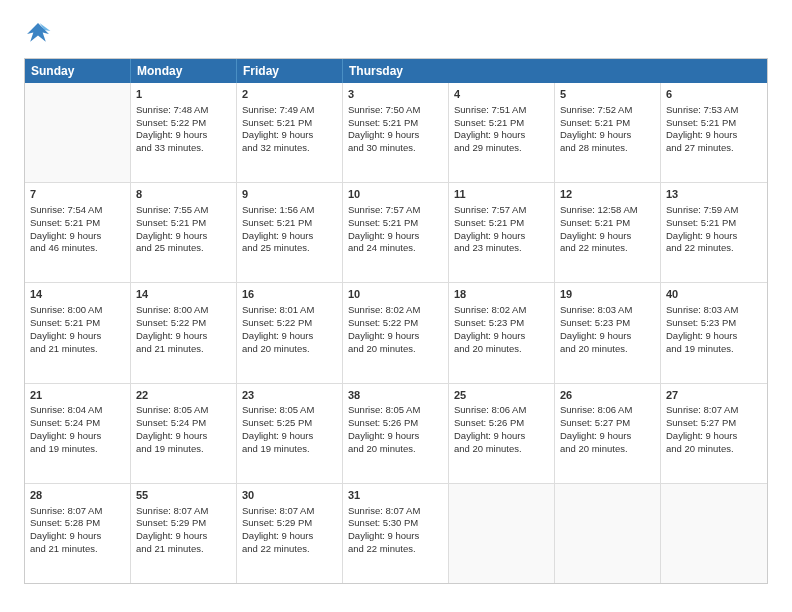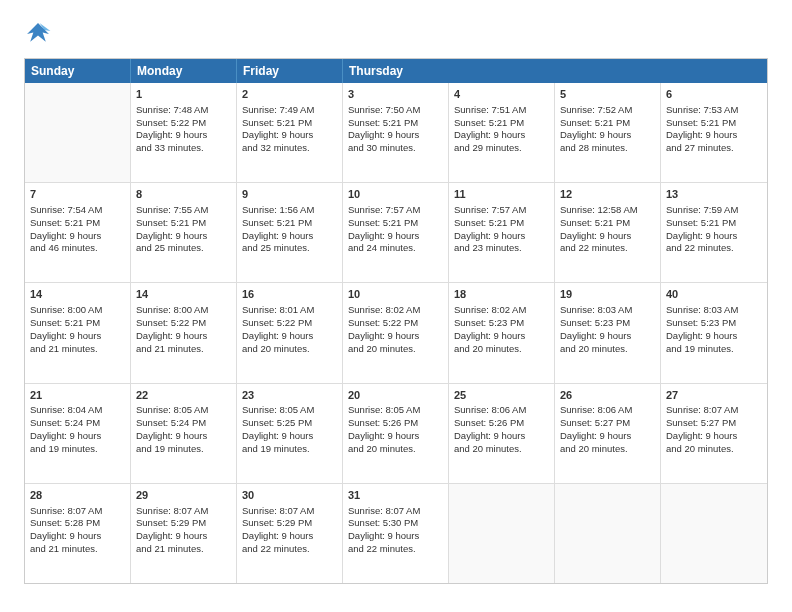--- a/index.html
+++ b/index.html
@@ -295,21 +295,21 @@
             <span class="line">and 19 minutes.</span>
           </div>
           <div class="cal-cell">
             <span class="day-num">23</span>
             <span class="line">Sunrise: 8:05 AM</span>
             <span class="line">Sunset: 5:25 PM</span>
             <span class="line">Daylight: 9 hours</span>
             <span class="line">and 19 minutes.</span>
           </div>
           <div class="cal-cell">
-            <span class="day-num">20</span>
+            <span class="day-num">38</span>
             <span class="line">Sunrise: 8:05 AM</span>
             <span class="line">Sunset: 5:26 PM</span>
             <span class="line">Daylight: 9 hours</span>
             <span class="line">and 20 minutes.</span>
           </div>
           <div class="cal-cell">
             <span class="day-num">25</span>
             <span class="line">Sunrise: 8:06 AM</span>
             <span class="line">Sunset: 5:26 PM</span>
             <span class="line">Daylight: 9 hours</span>
@@ -332,21 +332,21 @@
         </div>
         <div class="cal-row">
           <div class="cal-cell">
             <span class="day-num">28</span>
             <span class="line">Sunrise: 8:07 AM</span>
             <span class="line">Sunset: 5:28 PM</span>
             <span class="line">Daylight: 9 hours</span>
             <span class="line">and 21 minutes.</span>
           </div>
           <div class="cal-cell">
-            <span class="day-num">29</span>
+            <span class="day-num">55</span>
             <span class="line">Sunrise: 8:07 AM</span>
             <span class="line">Sunset: 5:29 PM</span>
             <span class="line">Daylight: 9 hours</span>
             <span class="line">and 21 minutes.</span>
           </div>
           <div class="cal-cell">
             <span class="day-num">30</span>
             <span class="line">Sunrise: 8:07 AM</span>
             <span class="line">Sunset: 5:29 PM</span>
             <span class="line">Daylight: 9 hours</span>

